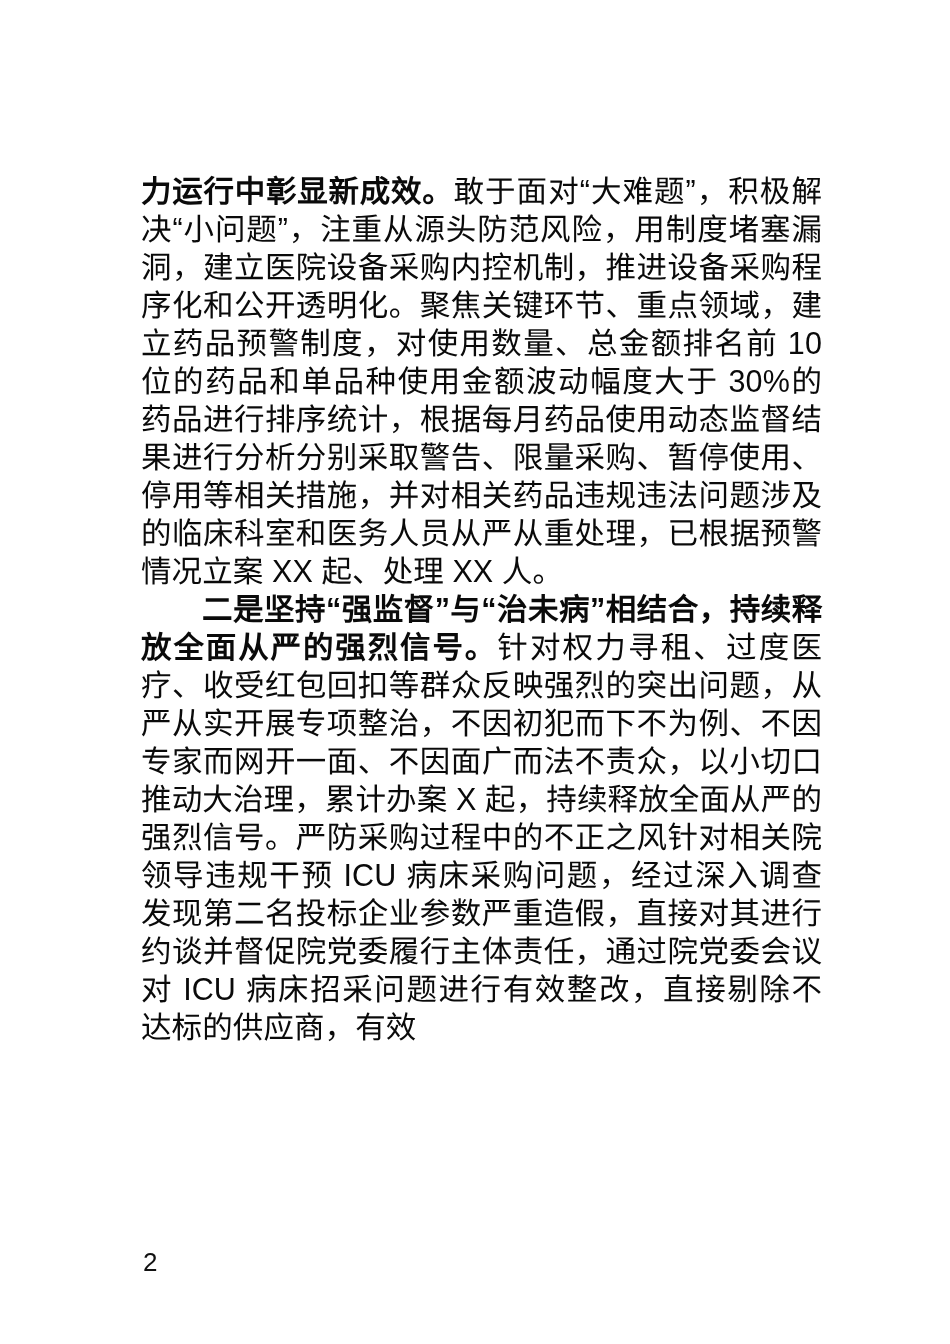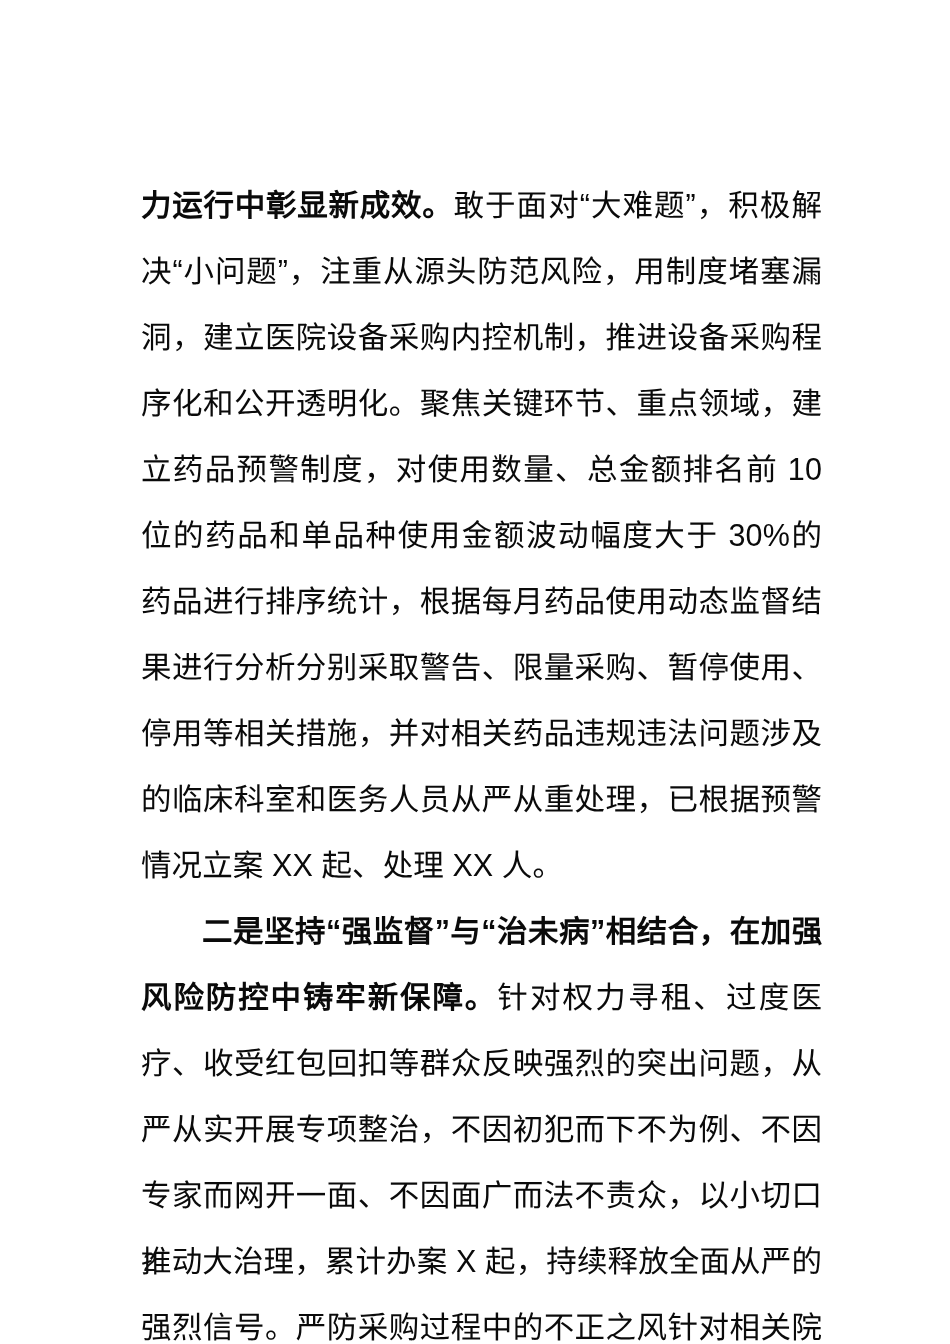--- a/index.html
+++ b/index.html
@@ -24,21 +24,21 @@
   .text-body {
     position: absolute;
     left: 141px;
     top: 172px;
     width: 681px;
   }
 
   .para {
     margin: 0;
     font-size: 30.5px;
-    line-height: 66px;
+    line-height: 38px;
     text-align: justify;
     text-justify: inter-ideograph;
     letter-spacing: 0.1px;
     word-break: break-all;
     font-weight: 400;
     color: #0a0a0a;
   }
 
   .para + .para {
     margin-top: 0;
@@ -66,19 +66,19 @@
 </style>
 </head>
 <body>
 
 <div class="page">
 
   <div class="text-body">
 
     <p class="para"><span class="run-bold">力运行中彰显新成效。</span><span>敢于面对“大难题”，积极解决“小问题”，注重从源头防范风险，用制度堵塞漏洞，建立医院设备采购内控机制，推进设备采购程序化和公开透明化。聚焦关键环节、重点领域，建立药品预警制度，对使用数量、总金额排名前 10 位的药品和单品种使用金额波动幅度大于 30%的药品进行排序统计，根据每月药品使用动态监督结果进行分析分别采取警告、限量采购、暂停使用、停用等相关措施，并对相关药品违规违法问题涉及的临床科室和医务人员从严从重处理，已根据预警情况立案 XX 起、处理 XX 人。</span></p>
 
-    <p class="para indent"><span class="run-bold">二是坚持“强监督”与“治未病”相结合，在加强风险防控中铸牢新保障。</span><span>针对权力寻租、过度医疗、收受红包回扣等群众反映强烈的突出问题，从严从实开展专项整治，不因初犯而下不为例、不因专家而网开一面、不因面广而法不责众，以小切口推动大治理，累计办案 X 起，持续释放全面从严的强烈信号。严防采购过程中的不正之风针对相关院领导违规干预 ICU 病床采购问题，经过深入调查发现第二名投标企业参数严重造假，直接对其进行约谈并督促院党委履行主体责任，通过院党委会议对 ICU 病床招采问题进行有效整改，直接剔除不达标的供应商，有效</span></p>
+    <p class="para indent"><span class="run-bold">二是坚持“强监督”与“治未病”相结合，持续释放全面从严的强烈信号。</span><span>针对权力寻租、过度医疗、收受红包回扣等群众反映强烈的突出问题，从严从实开展专项整治，不因初犯而下不为例、不因专家而网开一面、不因面广而法不责众，以小切口推动大治理，累计办案 X 起，持续释放全面从严的强烈信号。严防采购过程中的不正之风针对相关院领导违规干预 ICU 病床采购问题，经过深入调查发现第二名投标企业参数严重造假，直接对其进行约谈并督促院党委履行主体责任，通过院党委会议对 ICU 病床招采问题进行有效整改，直接剔除不达标的供应商，有效</span></p>
 
   </div>
 
   <div class="page-number">2</div>
 
 </div>
 
 </body></html>

